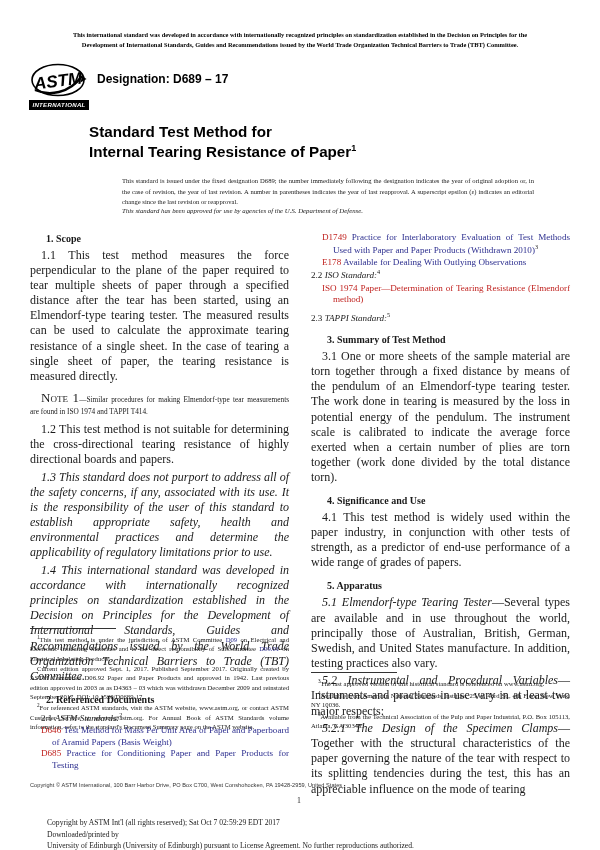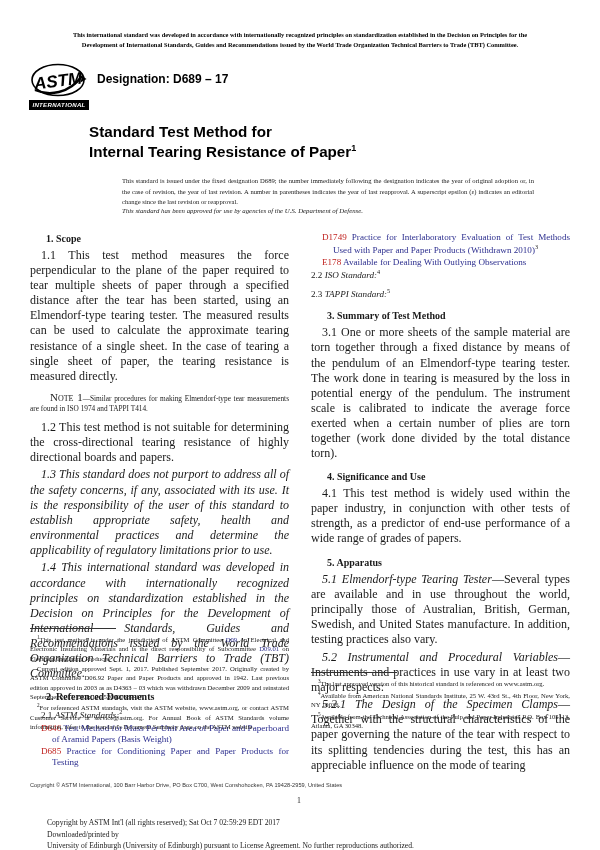--- a/index.html
+++ b/index.html
@@ -128,22 +128,21 @@
 
   p.note {
     font-size: 7.3px;
     line-height: 1.3;
     margin: 6px 0 6px 0;
     text-align: justify;
     text-indent: 11px;
   }
   .smallcaps {
     font-variant: small-caps;
-    font-size: 11px;
-    margin-left: 9px;
+    font-size: 13px;
   }
 
   p.subhead {
     font-size: 9.1px;
     line-height: 1.26;
     margin: 5px 0 1px 0;
     text-indent: 11px;
   }
   p.subhead .it { font-style: italic; margin-top: 8px; }
   p.subhead sup, p.para sup { font-size: 6.2px; vertical-align: super; }
@@ -271,20 +270,21 @@
   </div>
 
   <div class="col col-right">
 
     <p class="ref ref-hang"><span class="code">D1749</span> <span class="ttl">Practice for Interlaboratory Evaluation of Test Methods Used with Paper and Paper Products (Withdrawn 2010)</span><sup>3</sup></p>
 
     <p class="ref ref-hang"><span class="code">E178</span> <span class="ttl">Available for Dealing With Outlying Observations</span></p>
 
     <p class="subhead" style="text-indent:0;margin-top:0;"><span>2.2</span> <span class="it">ISO Standard:</span><sup>4</sup></p>
 
+    <p class="ref ref-hang"><span class="ttl-red">ISO 1974 Paper—Determination of Tearing Resistance (Elmendorf method)</span></p>
 
     <p class="subhead" style="text-indent:0;"><span>2.3</span> <span class="it">TAPPI Standard:</span><sup>5</sup></p>
 
 
     <h2 class="sec">3. Summary of Test Method</h2>
     <p class="para">3.1 One or more sheets of the sample material are torn together through a fixed distance by means of the pendulum of an Elmendorf-type tearing tester. The work done in tearing is measured by the loss in potential energy of the pendulum. The instrument scale is calibrated to indicate the average force exerted when a certain number of plies are torn together (work done divided by the total distance torn).</p>
 
     <h2 class="sec">4. Significance and Use</h2>
     <p class="para">4.1 This test method is widely used within the paper industry, in conjunction with other tests of strength, as a predictor of end-use performance of a wide range of grades of papers.</p>
 

